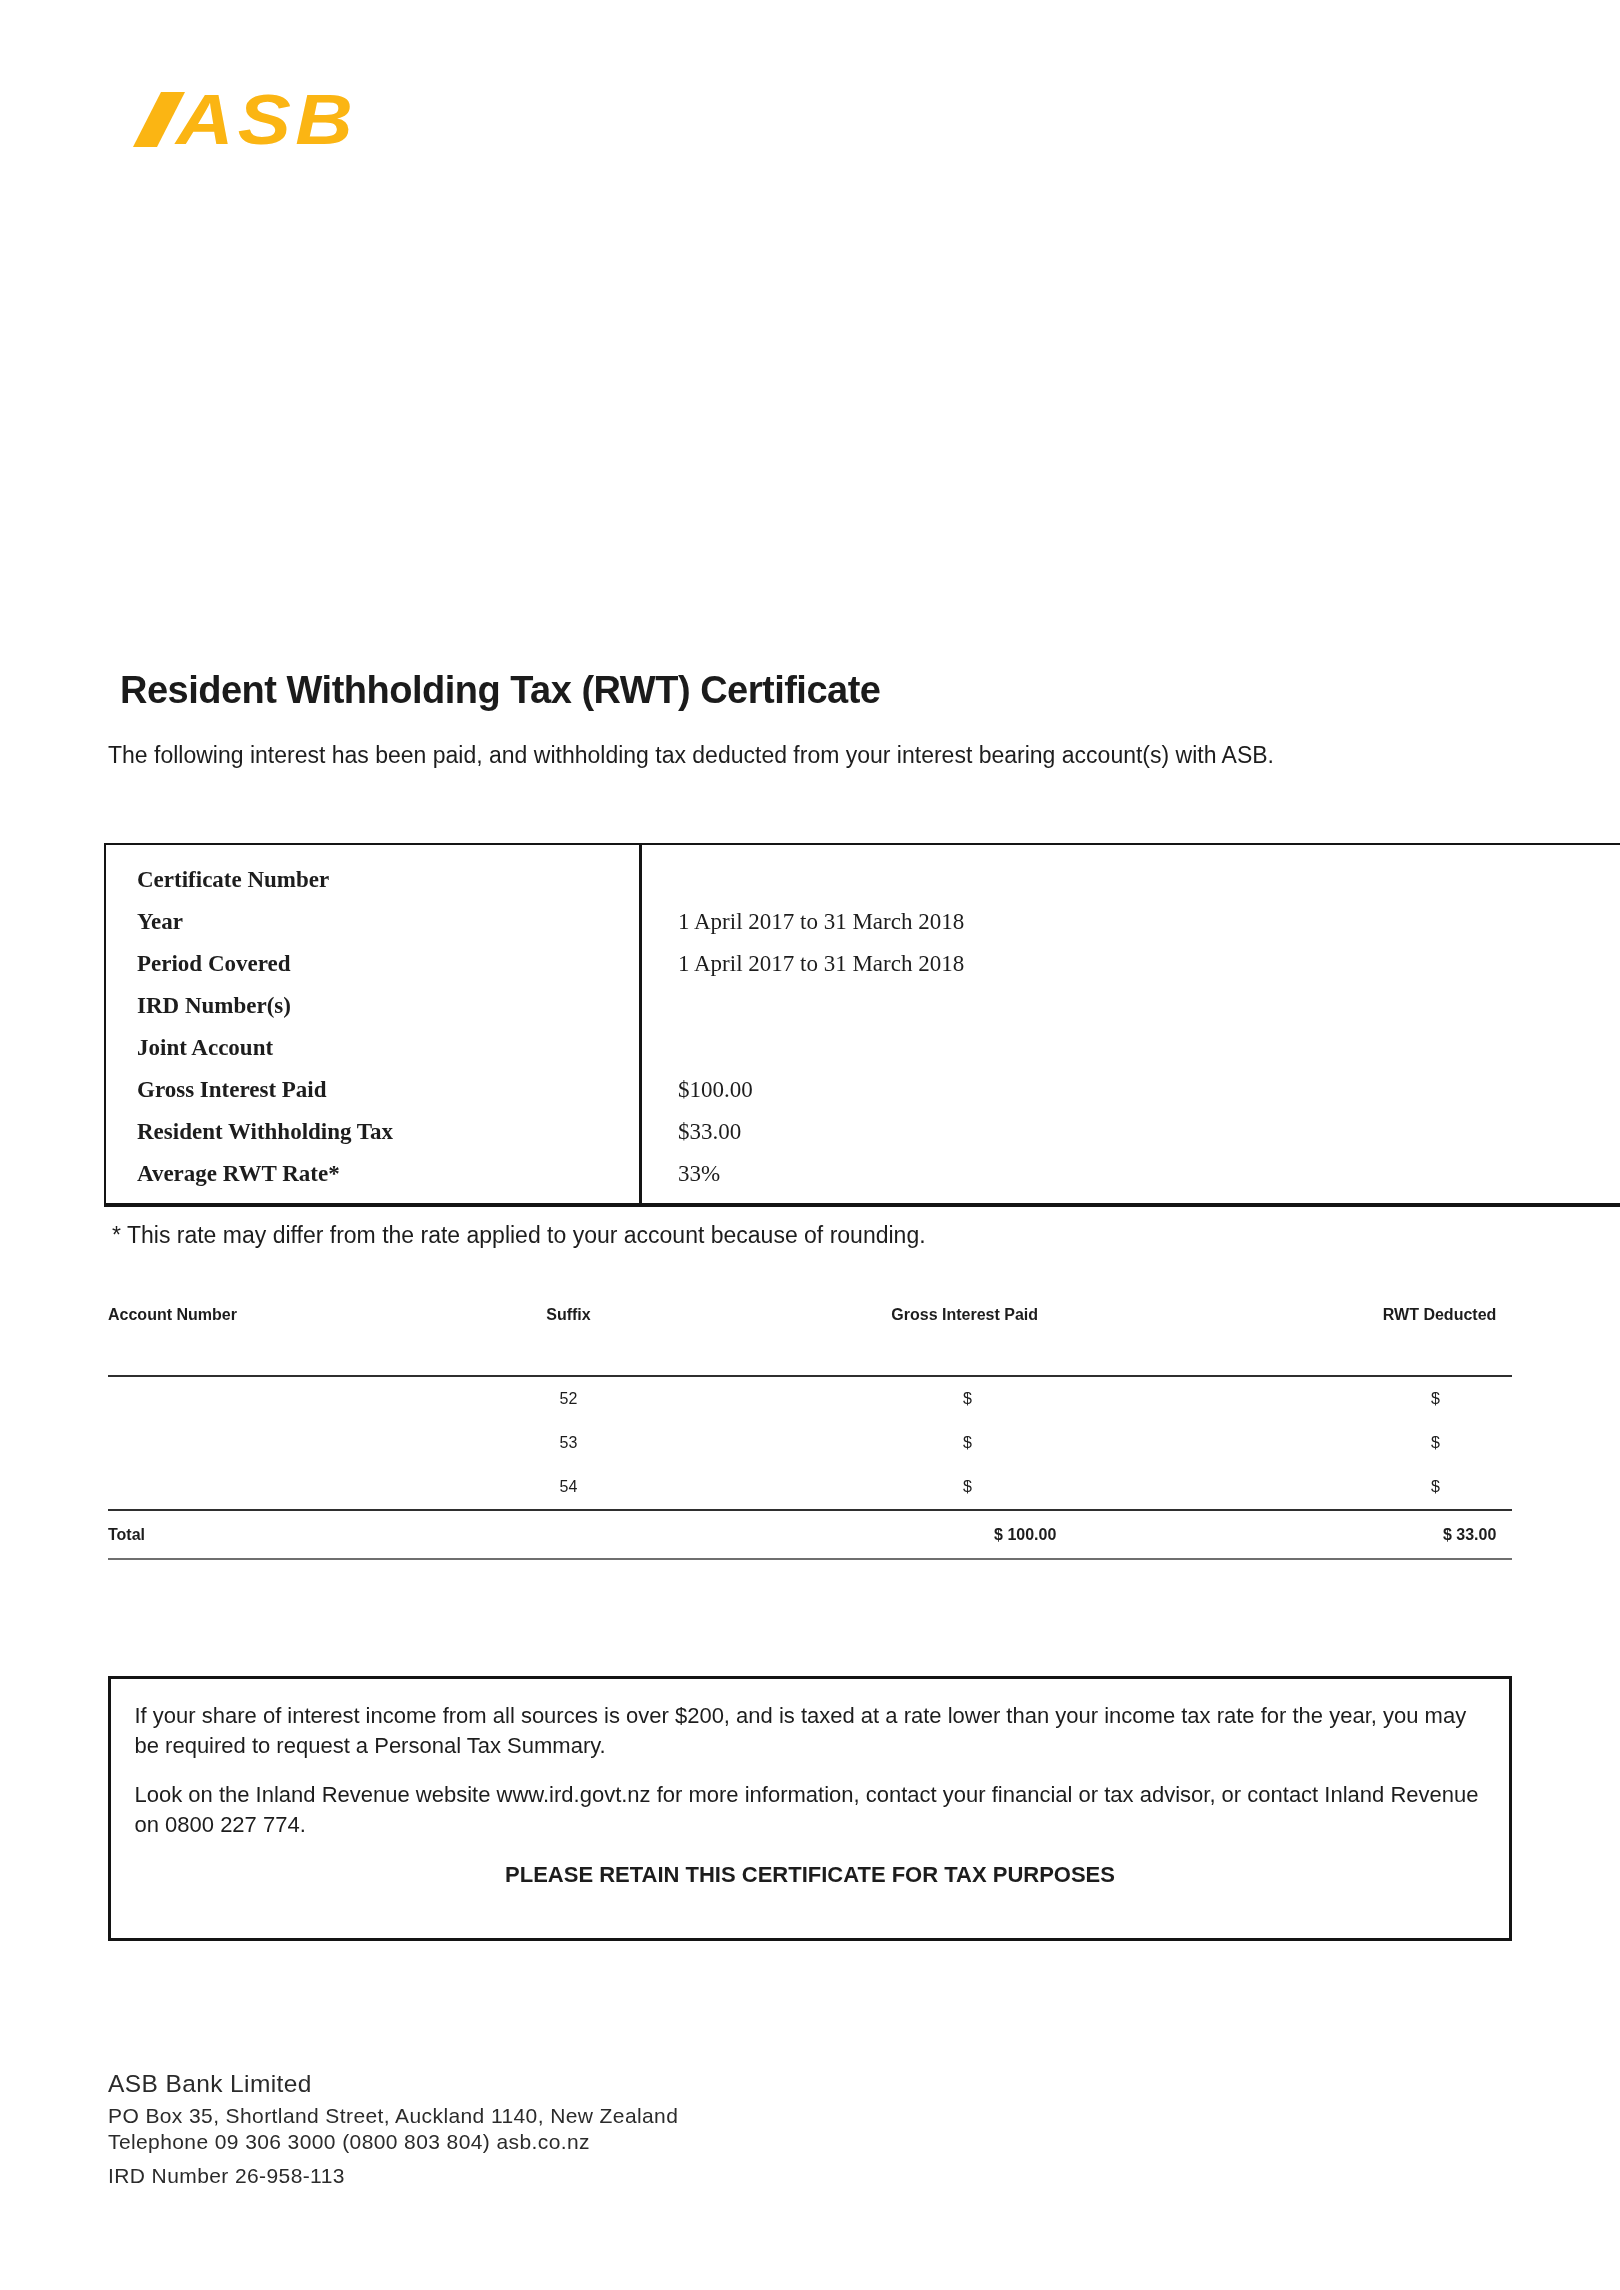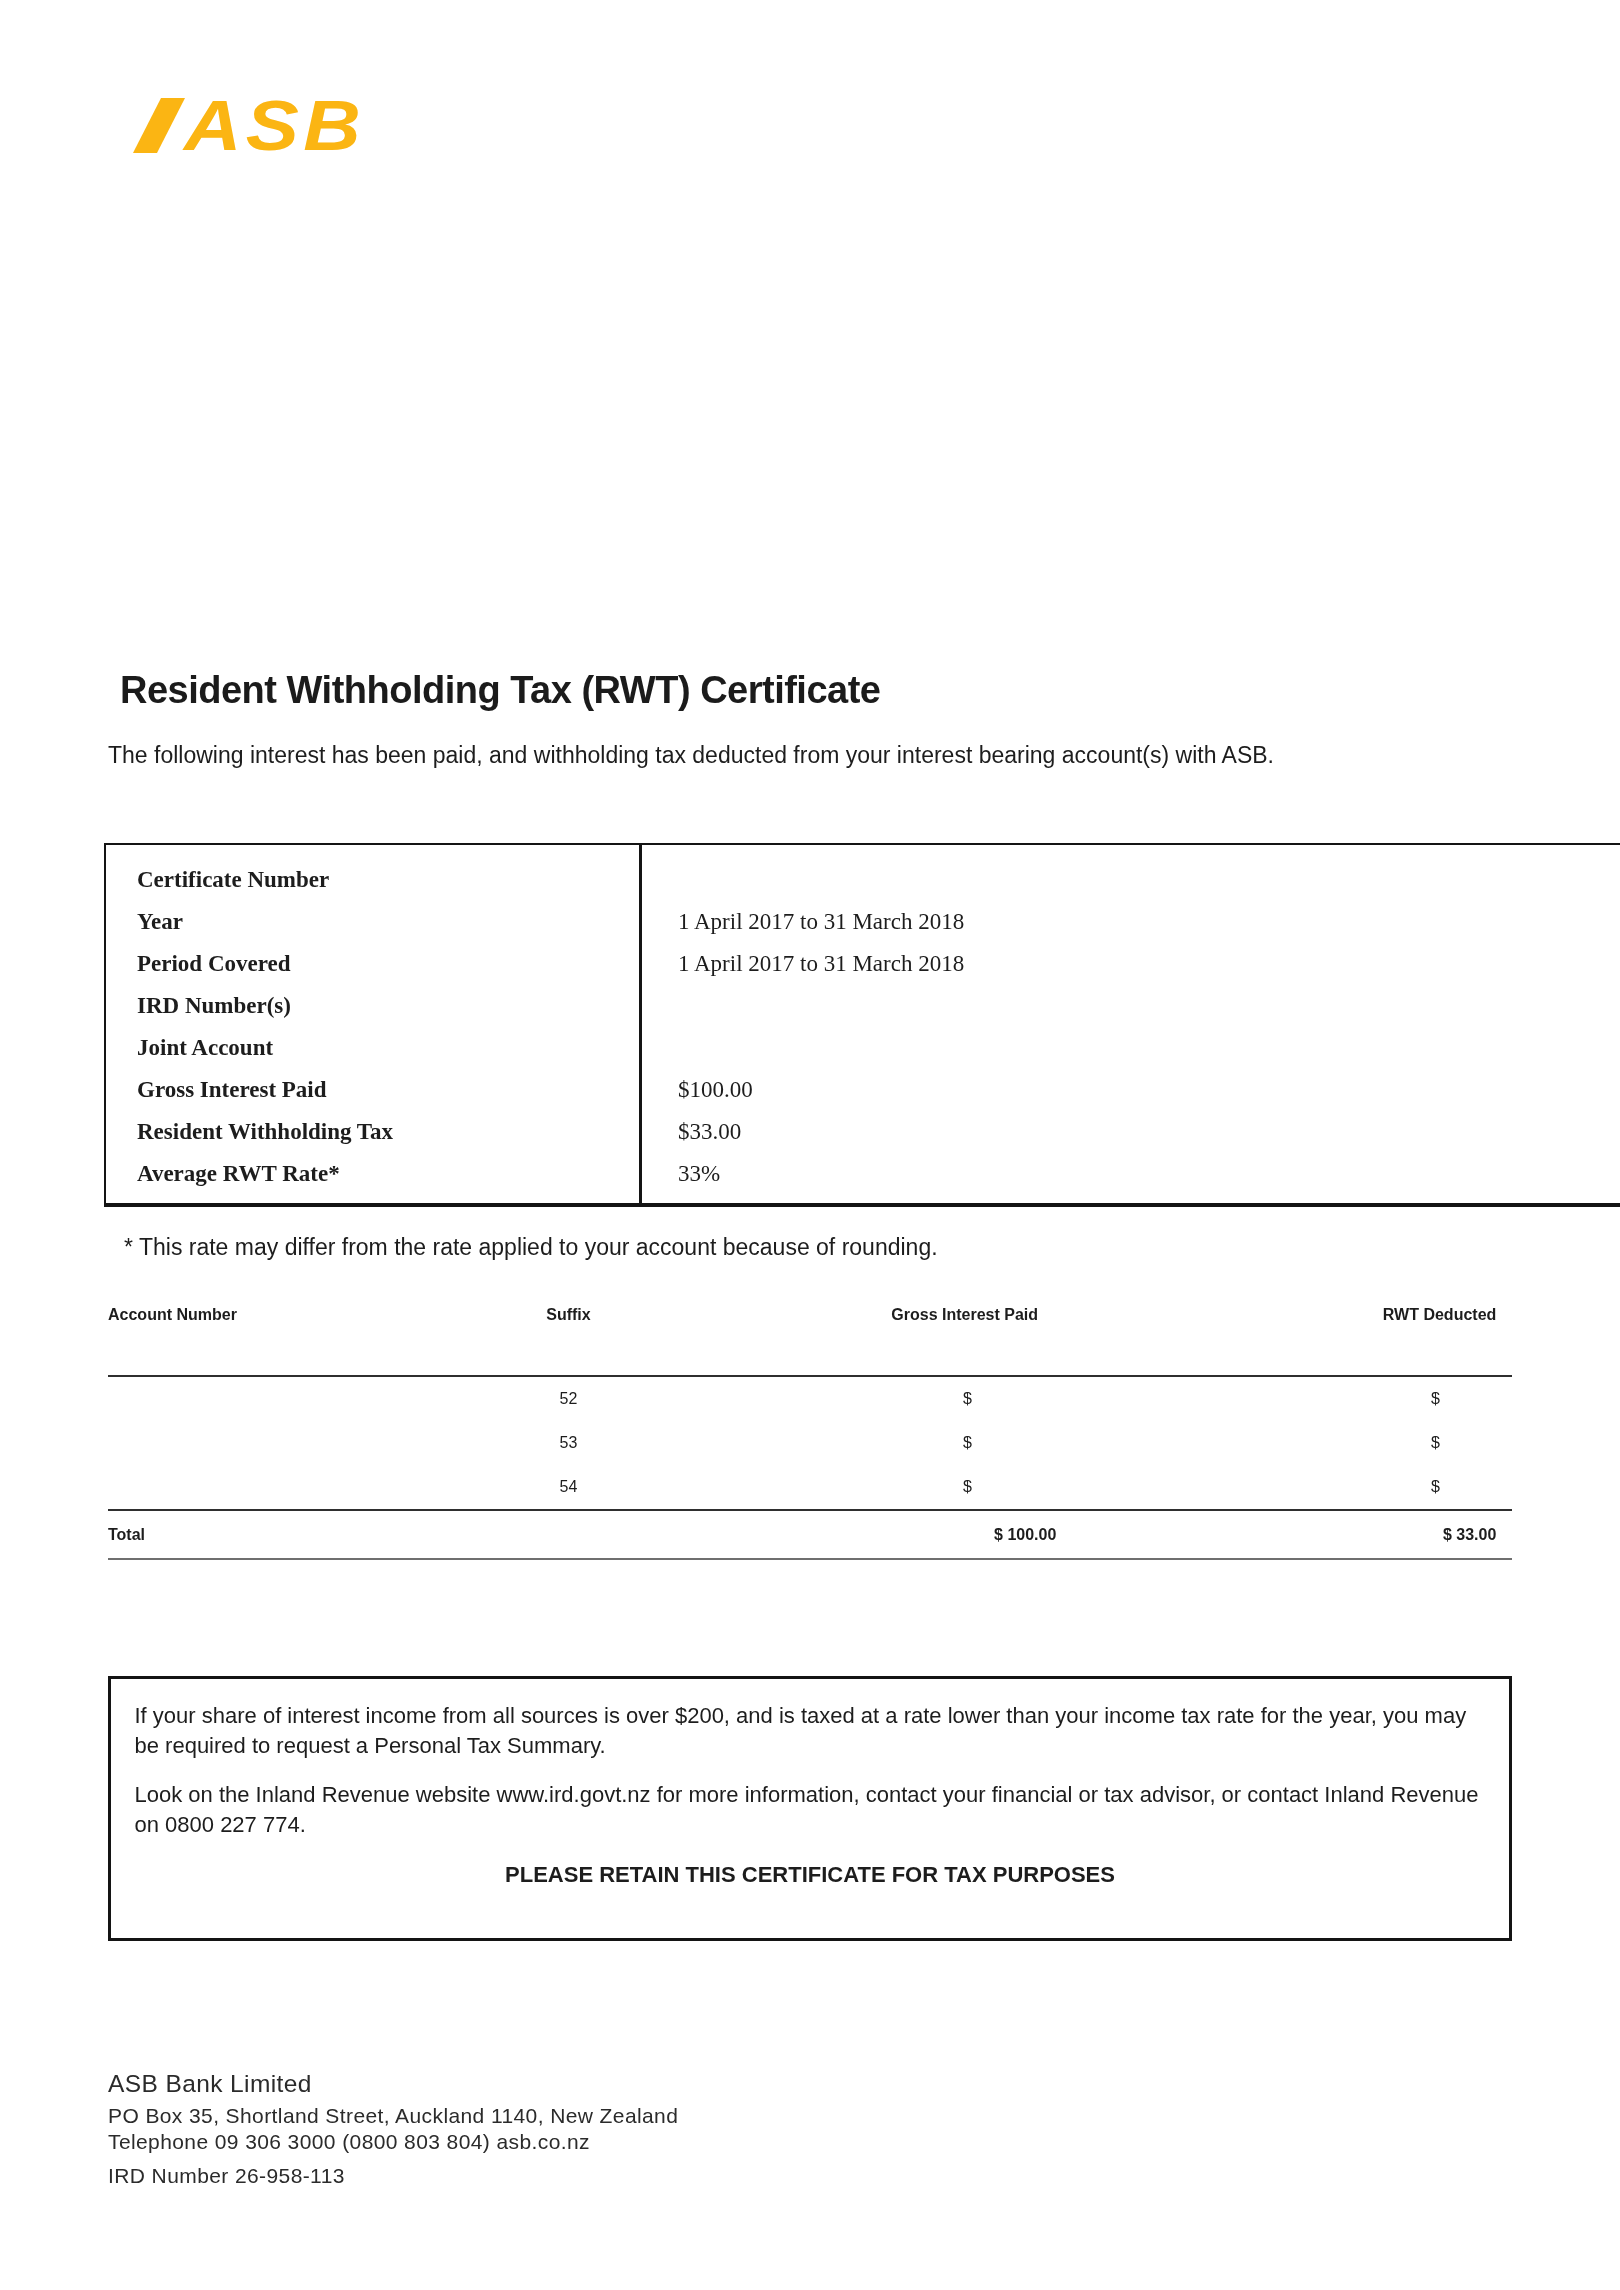--- a/index.html
+++ b/index.html
@@ -7,21 +7,21 @@
     position: relative;
     width: 1620px;
     height: 2291px;
     background: #ffffff;
     font-family: "Liberation Sans", sans-serif;
     color: #1d1d1d;
     overflow: hidden;
   }
 
   
-  .logo { position: absolute; left: 147px; top: 96px; display: flex; align-items: center; gap: 8px; }
+  .logo { position: absolute; left: 147px; top: 90px; display: flex; align-items: center; }
   .logo-slash {
     width: 23.5px; height: 55px; background: #FBB513;
     transform: skewX(-27deg); margin-right: 5.9px;
   }
   .logo-text {
     font-size: 71px; line-height: 59px; font-weight: bold; font-style: italic;
     color: #FBB513; letter-spacing: 3.9px; transform: scaleX(1.12);
     transform-origin: left center;
   }
 
@@ -37,21 +37,21 @@
     box-sizing: border-box; border: 2.9px solid #141414; border-bottom-width: 4.9px;
     padding: 13.7px 0 8.8px 0;
     font-family: Liberation Serif, serif;
   }
   .cert-divider { position: absolute; left: 533px; top: 0; bottom: 0; width: 2.9px; background: #141414; }
   .cert-row { display: flex; height: 42px; align-items: center; }
   .cert-label { width: 536px; box-sizing: border-box; padding-left: 31px;
     font-weight: bold; font-size: 23px; }
   .cert-value { flex: 1; padding-left: 36px; font-size: 23px; }
 
-  .footnote { position: absolute; left: 108px; top: 1218px; margin: 16px; font-size: 23px; }
+  .footnote { position: absolute; left: 108px; top: 1218px; margin: 4px; font-size: 23px; }
 
   
   .acct { position: absolute; left: 108px; top: 1306px; width: 1404px; font-size: 16px; }
   .acct-grid { display: grid; grid-template-columns: 333px 255px 374px 441px; align-items: center; }
   .acct-head { font-weight: bold; height: 69px; align-items: start; }
   .acct-body { border-top: 2px solid #2f2f2f; }
   .acct-row { height: 44px; }
   .acct-total { height: 47px; border-top: 2px solid #2f2f2f; border-bottom: 2px solid #6f6f6f; font-weight: bold; }
   .c-left { text-align: left; }
   .c-center { text-align: center; }

